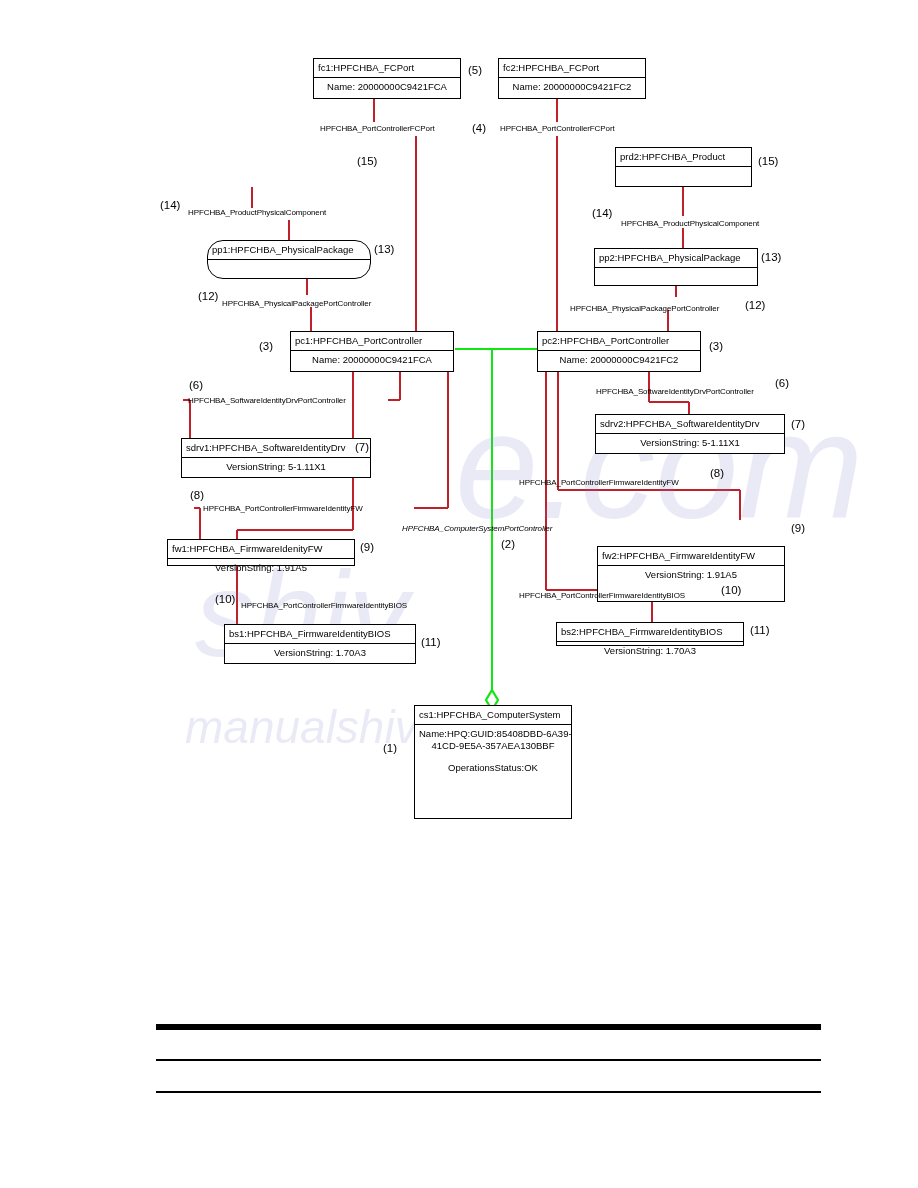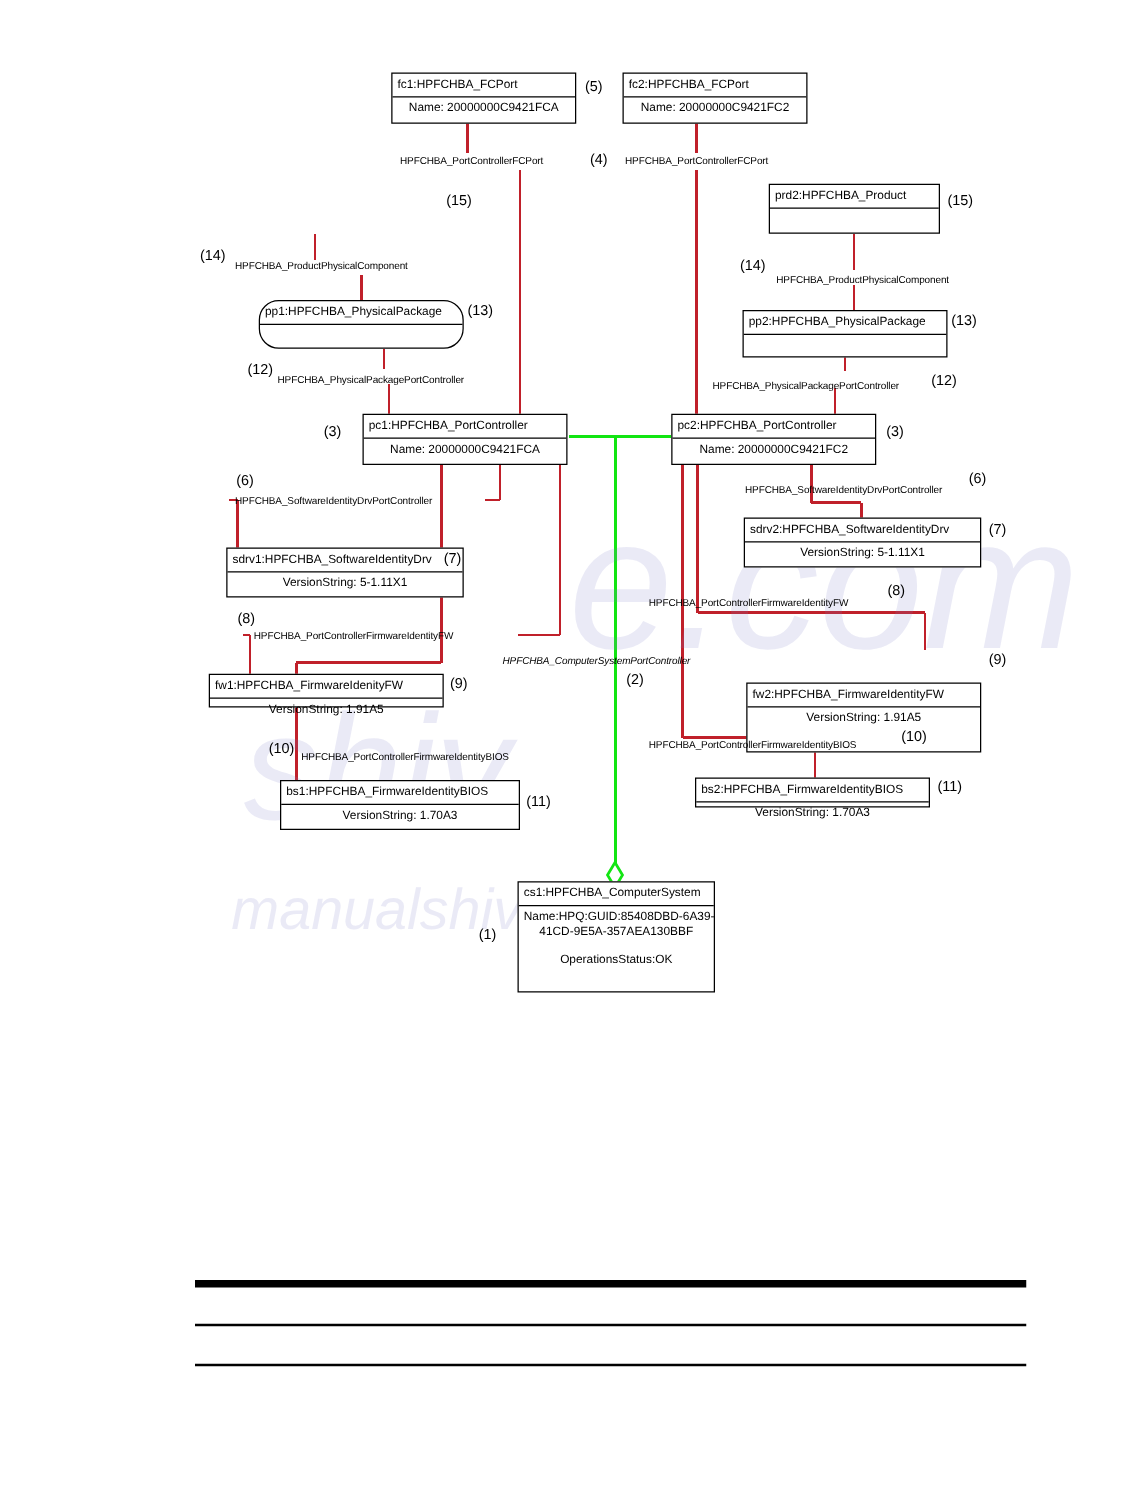--- a/index.html
+++ b/index.html
@@ -286,21 +286,21 @@
   <div class="callout" style="left:421px; top:636px;">(11)</div>
 
   <div class="uml-box" style="left:556px; top:622px; width:188px; height:24px;">
     <div class="uml-title">bs2:HPFCHBA_FirmwareIdentityBIOS</div>
     <div class="uml-attrs">
       <div class="attr-line">VersionString: 1.70A3</div>
     </div>
   </div>
   <div class="callout" style="left:750px; top:624px;">(11)</div>
 
-  <div class="uml-box" style="left:414px; top:705px; width:158px; height:89px;">
+  <div class="uml-box" style="left:414px; top:705px; width:158px; height:114px;">
     <div class="uml-title">cs1:HPFCHBA_ComputerSystem</div>
     <div class="uml-attrs">
       <div class="attr-line">Name:HPQ:GUID:85408DBD-6A39-</div>
       <div class="attr-line">41CD-9E5A-357AEA130BBF</div>
       <div class="attr-blank"></div>
       <div class="attr-line">OperationsStatus:OK</div>
     </div>
   </div>
   <div class="callout" style="left:383px; top:742px;">(1)</div>
 

